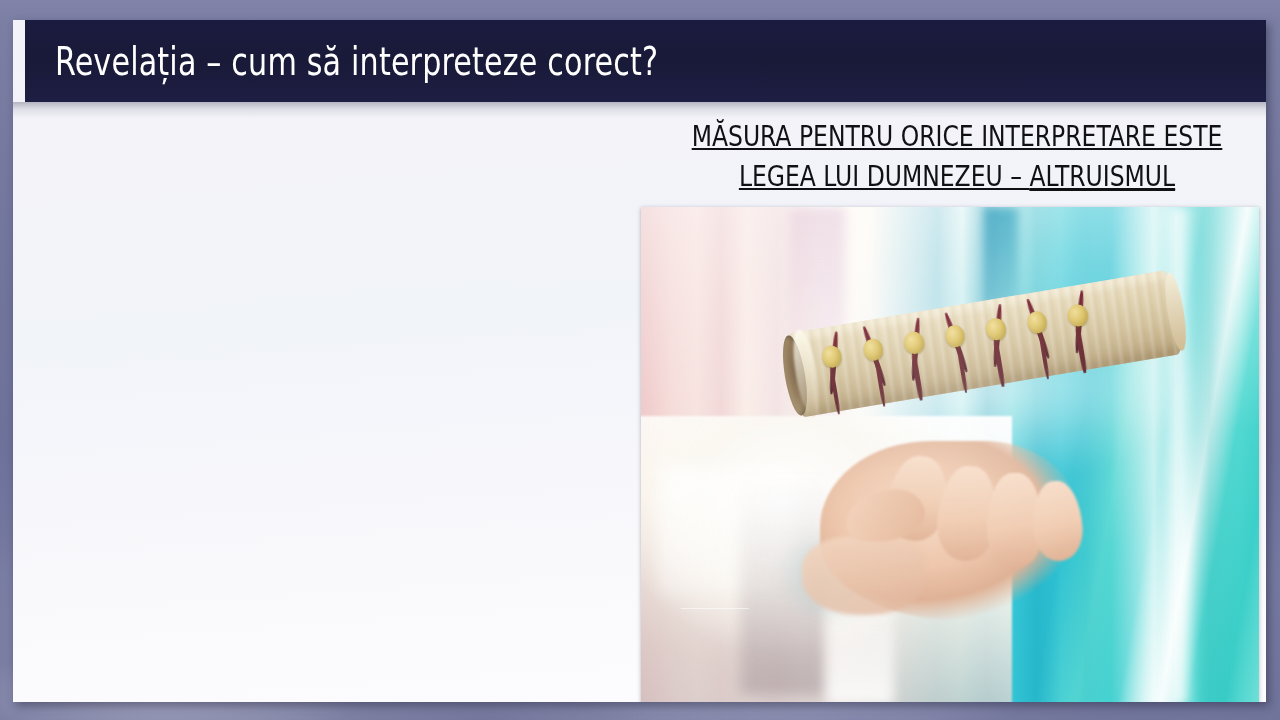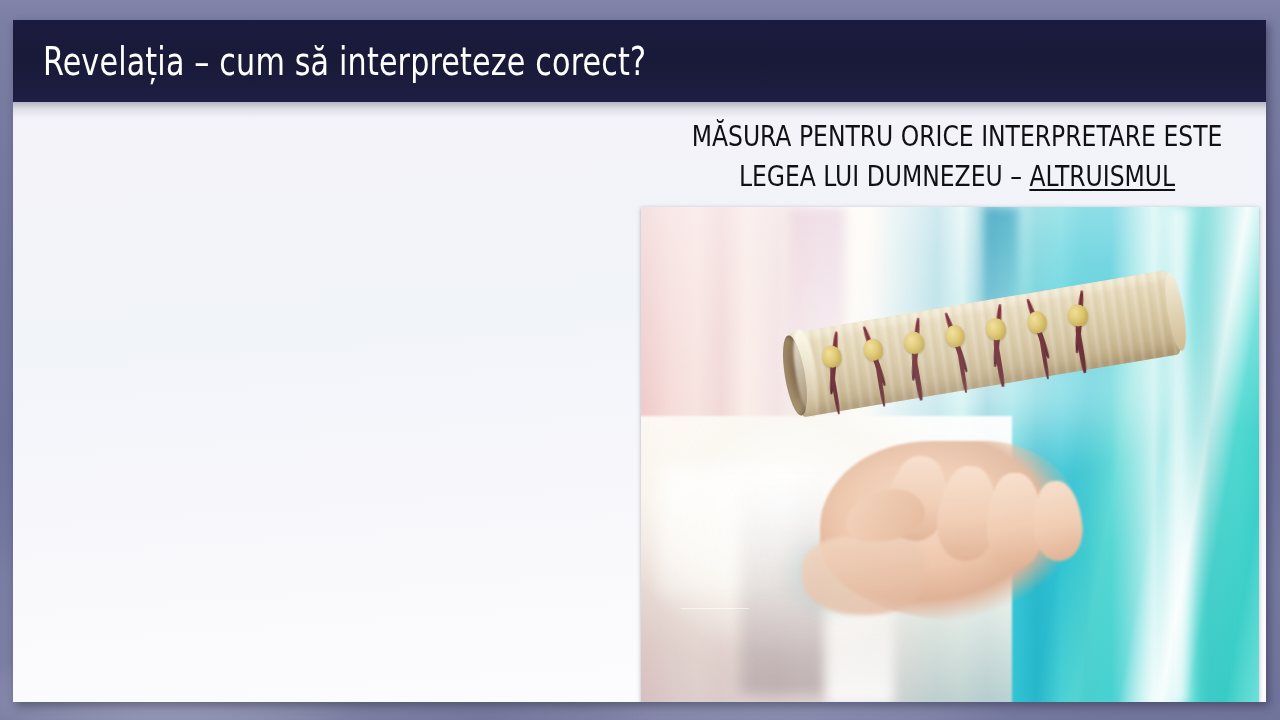--- a/index.html
+++ b/index.html
@@ -50,21 +50,21 @@
         #f7f7fb 62%,
         #fafafd 80%,
         #fdfdff 100%);
     box-shadow: 3px 4px 9px rgba(30,30,55,0.45);
     overflow: hidden;
   }
 
   
   #title-bar {
     position: absolute;
-    left: 0;
+    left: 12px;
     top: 0;
     width: 1253px;
     height: 82px;
     background: linear-gradient(180deg, #1b1b40 0%, #191938 50%, #1e1e44 100%);
   }
   #title-text {
     position: absolute;
     left: 30px;
     top: 50%;
     transform: translateY(-50%);
@@ -98,20 +98,21 @@
     left: 628px;
     top: 96px;
     width: 632px;
     text-align: center;
     color: #111114;
     font-size: 29px;
     line-height: 1.38;
     font-weight: 400;
     font-family: "Liberation Sans Narrow", "DejaVu Sans Condensed", "Liberation Sans", sans-serif;
     font-stretch: condensed;
+    text-decoration: underline;
   }
   .caption-line {
     display: block;
     white-space: nowrap;
     transform: scaleX(0.90);
   }
   .cap-underline { text-decoration: underline; text-underline-offset: 3px; }
 
   
   #picture {

